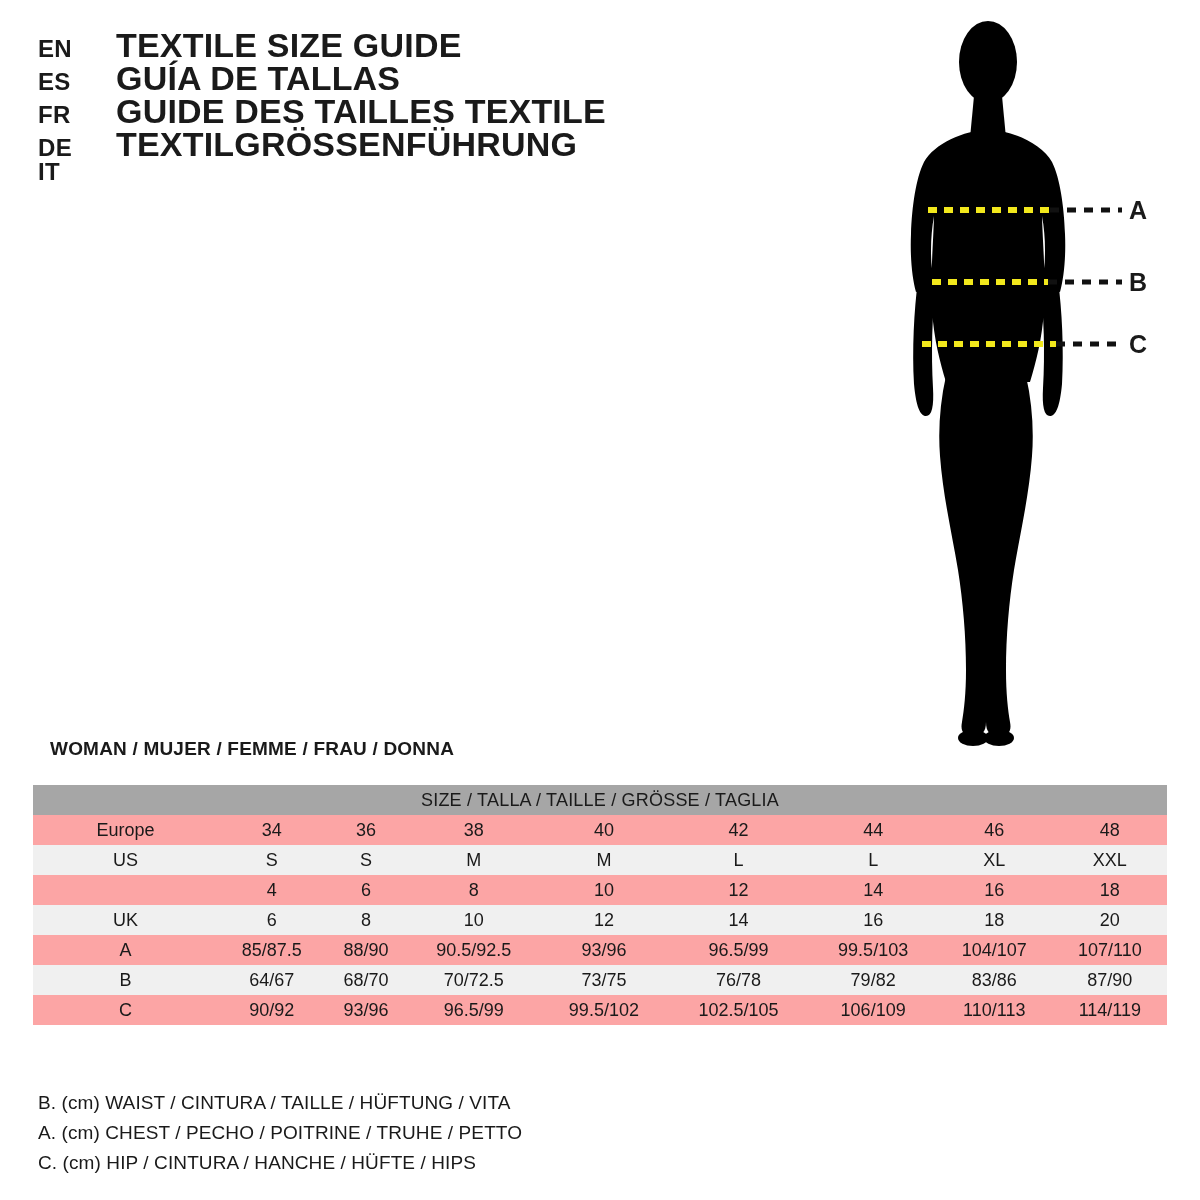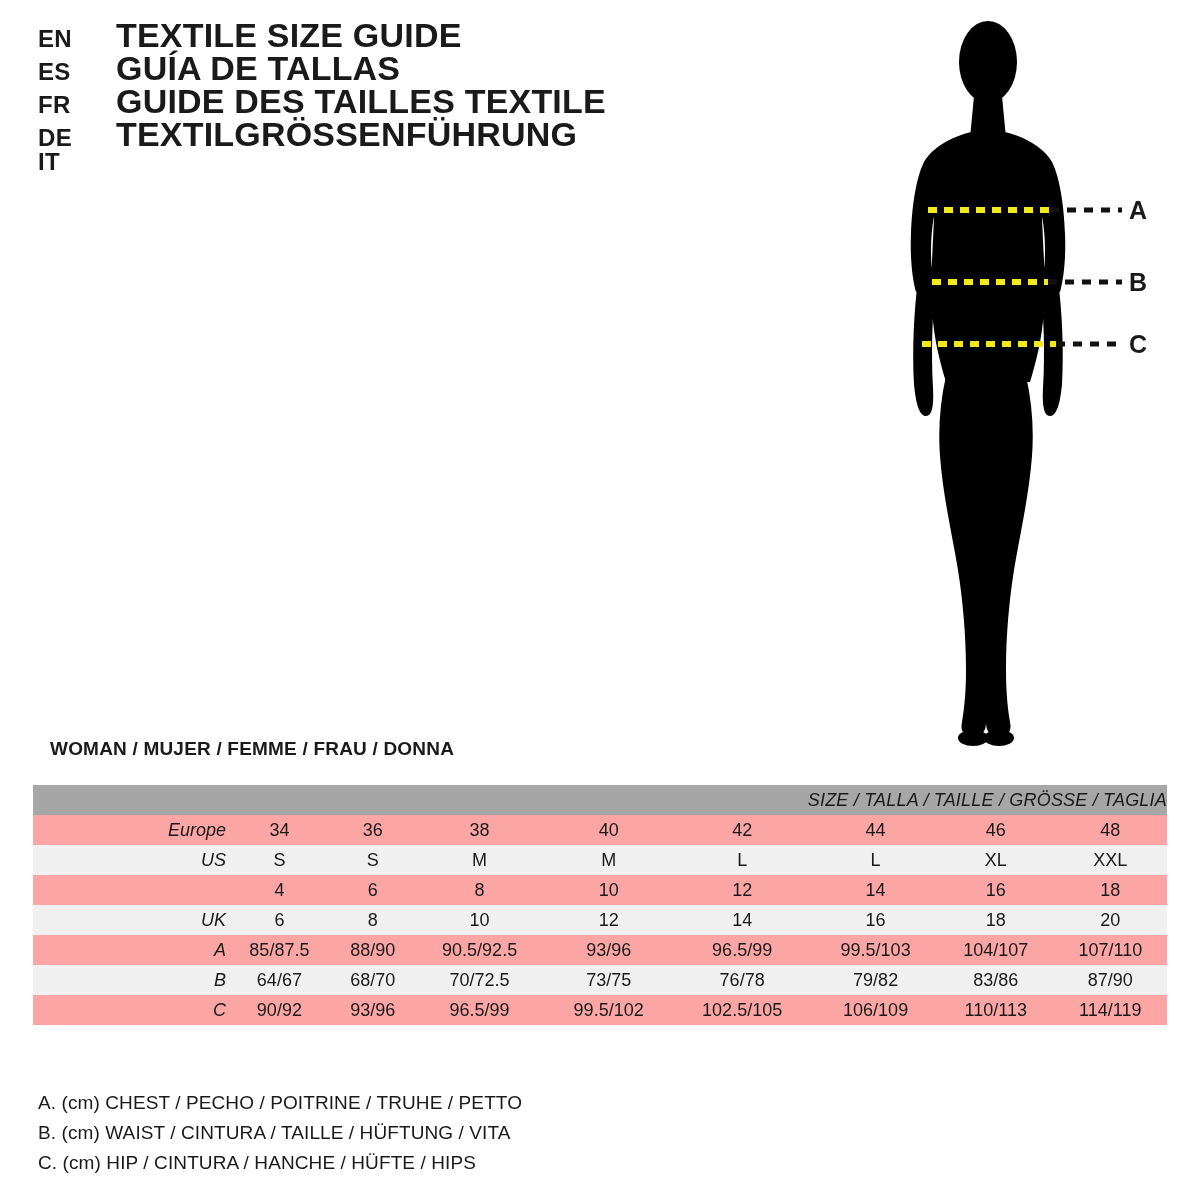--- a/index.html
+++ b/index.html
@@ -13,21 +13,21 @@
     position: relative;
     font-family: "Liberation Sans", sans-serif;
     color: #1a1a1a;
     overflow: hidden;
   }
 
   
   .title-block {
     position: absolute;
     left: 38px;
-    top: 16px;
+    top: 26px;
     width: 620px;
   }
   .title-row {
     display: flex;
     align-items: baseline;
     height: 33px;
   }
   .title-lang {
     width: 78px;
     flex: 0 0 78px;
@@ -89,24 +89,22 @@
     color: #1a1a1a;
   }
   table.size-table td, table.size-table th {
     padding: 0;
     height: 30px;
     font-weight: normal;
     text-align: center;
     vertical-align: middle;
   }
   table.size-table td.rowhead, table.size-table th.rowhead {
-    text-align: right;
-    padding-left: 8px;
+    text-align: center;
     width: 185px;
-    font-style: italic;
   }
   tr.header-row {
     background: #a6a6a6;
   }
   tr.header-row th {
     font-weight: normal;
     font-size: 18px;
     letter-spacing: 0.2px;
   }
   tr.alt-row {
@@ -305,16 +303,16 @@
       <td>99.5/102</td>
       <td>102.5/105</td>
       <td>106/109</td>
       <td>110/113</td>
       <td>114/119</td>
     </tr>
   </tbody>
 </table>
 
 <div class="footnotes">
+  <div class="footnote">B. (cm) WAIST / CINTURA / TAILLE / HÜFTUNG / VITA</div>
   <div class="footnote">A. (cm) CHEST / PECHO / POITRINE / TRUHE / PETTO</div>
-  <div class="footnote">B. (cm) WAIST / CINTURA / TAILLE / HÜFTUNG / VITA</div>
   <div class="footnote">C. (cm) HIP / CINTURA / HANCHE / HÜFTE / HIPS</div>
 </div>
 
 </body></html>

